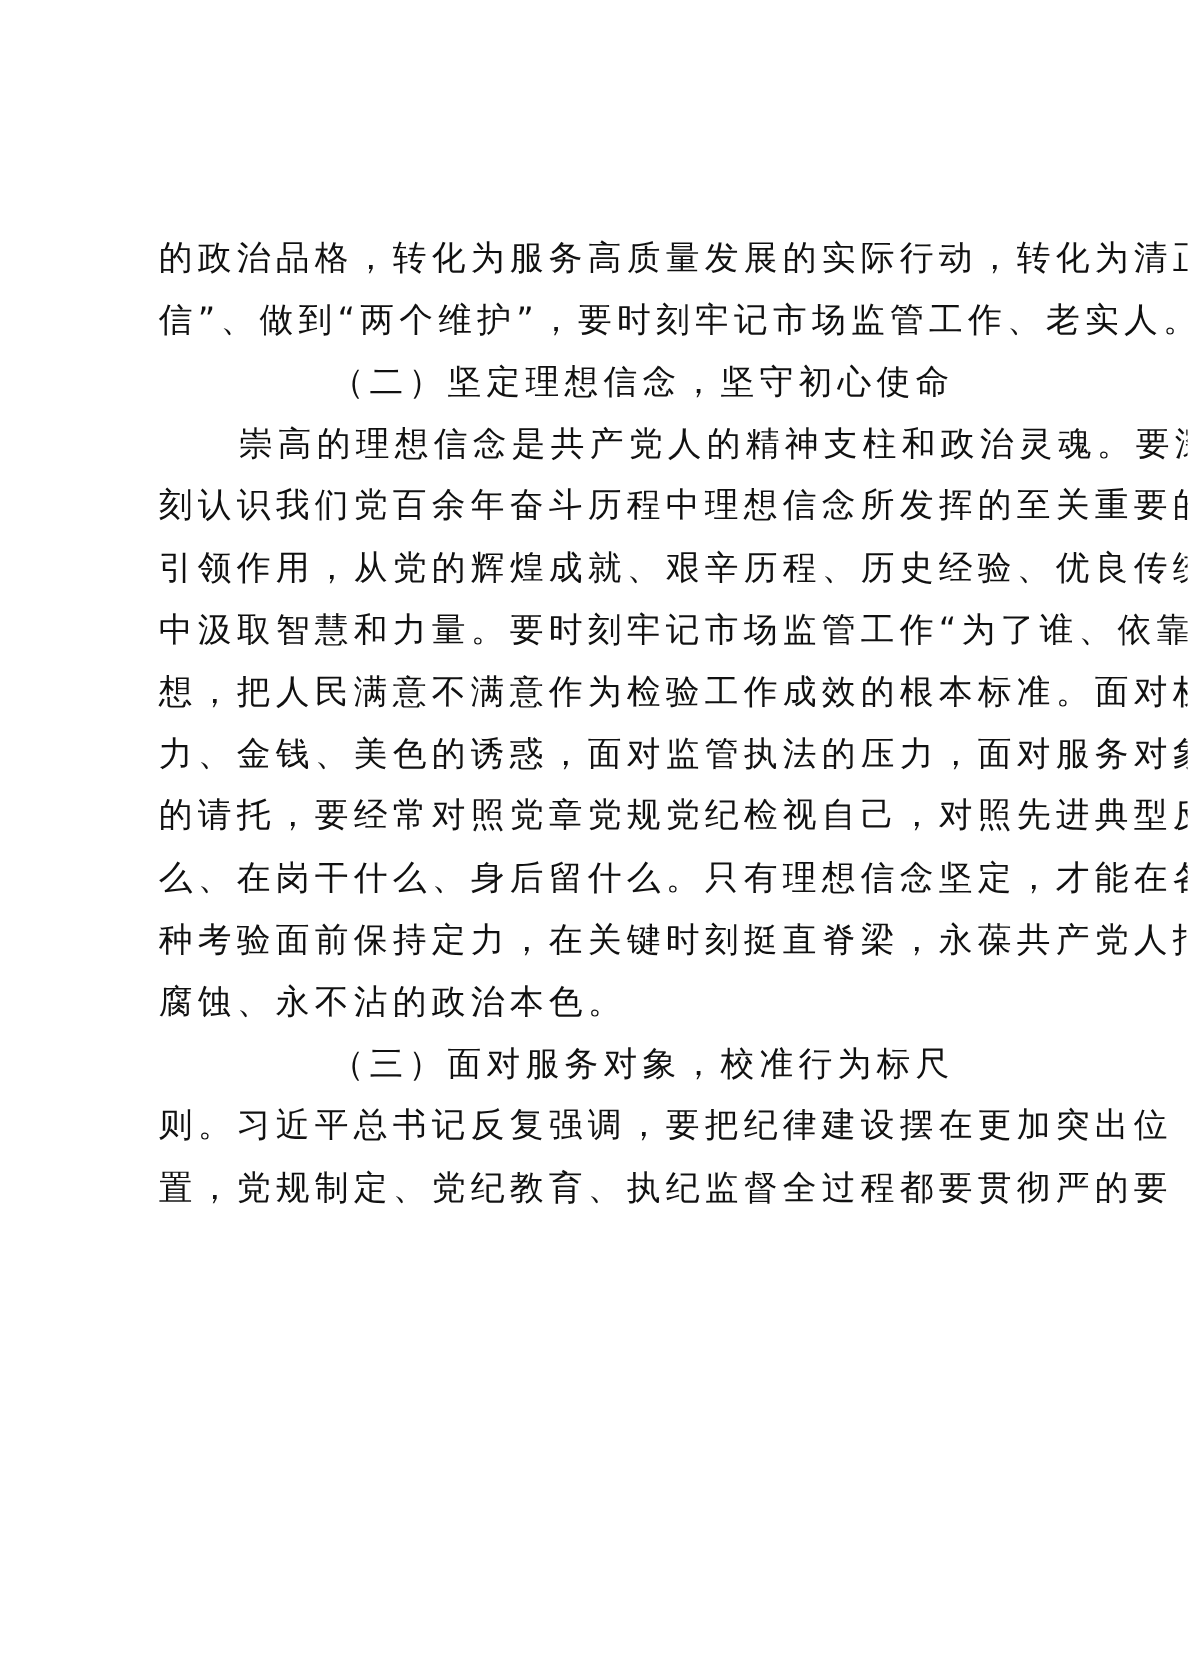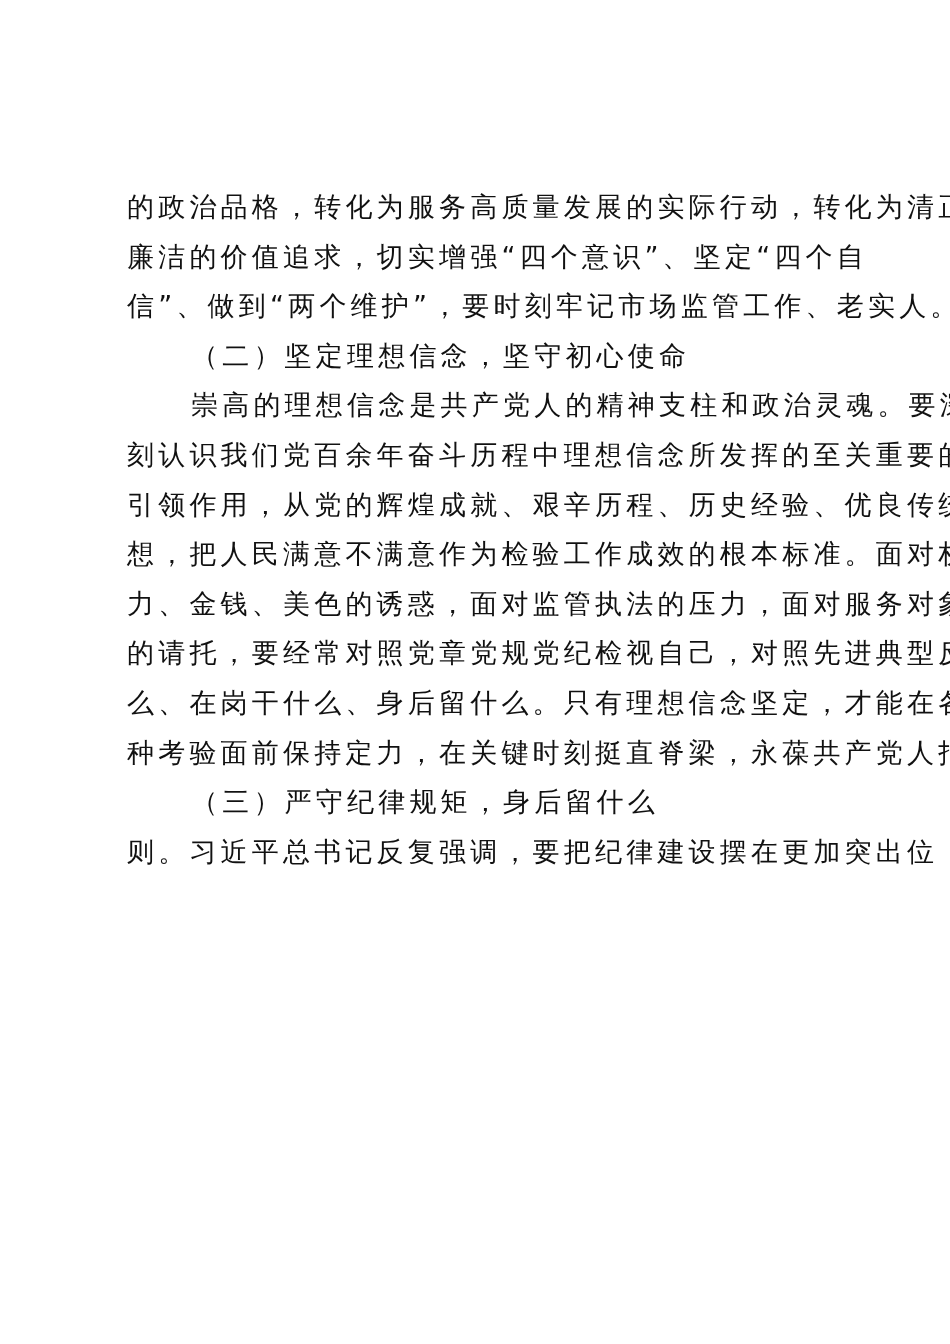--- a/index.html
+++ b/index.html
@@ -32,35 +32,38 @@
       color: #111111;
     }
     .line {
       display: block;
       white-space: nowrap;
       height: 49.6px;
       letter-spacing: 4.2px;
     }
     .indent {
       padding-left: 64px;
+      text-align: center;
     }
   </style>
 </head>
 <body>
 
 <div class="page">
   <div class="text-block">
     <span class="line">的政治品格，转化为服务高质量发展的实际行动，转化为清正</span>
-    <span class="line">廉洁的价值追求，切实增强“四个意识”、坚定“四个自</span>
     <span class="line">信”、做到“两个维护”，要时刻牢记市场监管工作、老实人。</span>
     <span class="line indent">（二）坚定理想信念，坚守初心使命</span>
     <span class="line indent">崇高的理想信念是共产党人的精神支柱和政治灵魂。要深</span>
     <span class="line">刻认识我们党百余年奋斗历程中理想信念所发挥的至关重要的</span>
     <span class="line">引领作用，从党的辉煌成就、艰辛历程、历史经验、优良传统</span>
+    <span class="line">中汲取智慧和力量。要时刻牢记市场监管工作“为了谁、依靠</span>
     <span class="line">想，把人民满意不满意作为检验工作成效的根本标准。面对权</span>
     <span class="line">力、金钱、美色的诱惑，面对监管执法的压力，面对服务对象</span>
     <span class="line">的请托，要经常对照党章党规党纪检视自己，对照先进典型反</span>
     <span class="line">么、在岗干什么、身后留什么。只有理想信念坚定，才能在各</span>
     <span class="line">种考验面前保持定力，在关键时刻挺直脊梁，永葆共产党人拒</span>
-    <span class="line indent">（三）严守纪律规矩，身后留什么</span>
+    <span class="line">腐蚀、永不沾的政治本色。</span>
+    <span class="line indent">（三）面对服务对象，校准行为标尺</span>
     <span class="line">则。习近平总书记反复强调，要把纪律建设摆在更加突出位</span>
+    <span class="line">置，党规制定、党纪教育、执纪监督全过程都要贯彻严的要</span>
   </div>
 </div>
 
 </body></html>

